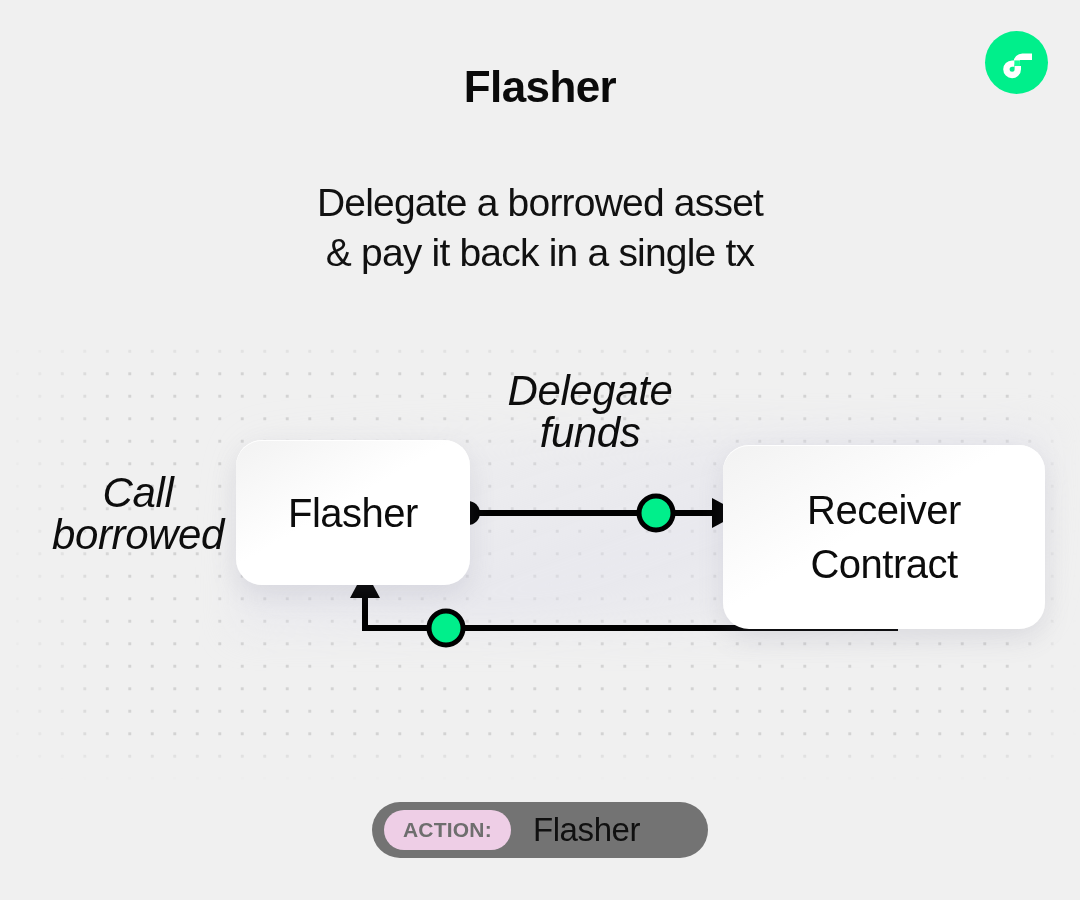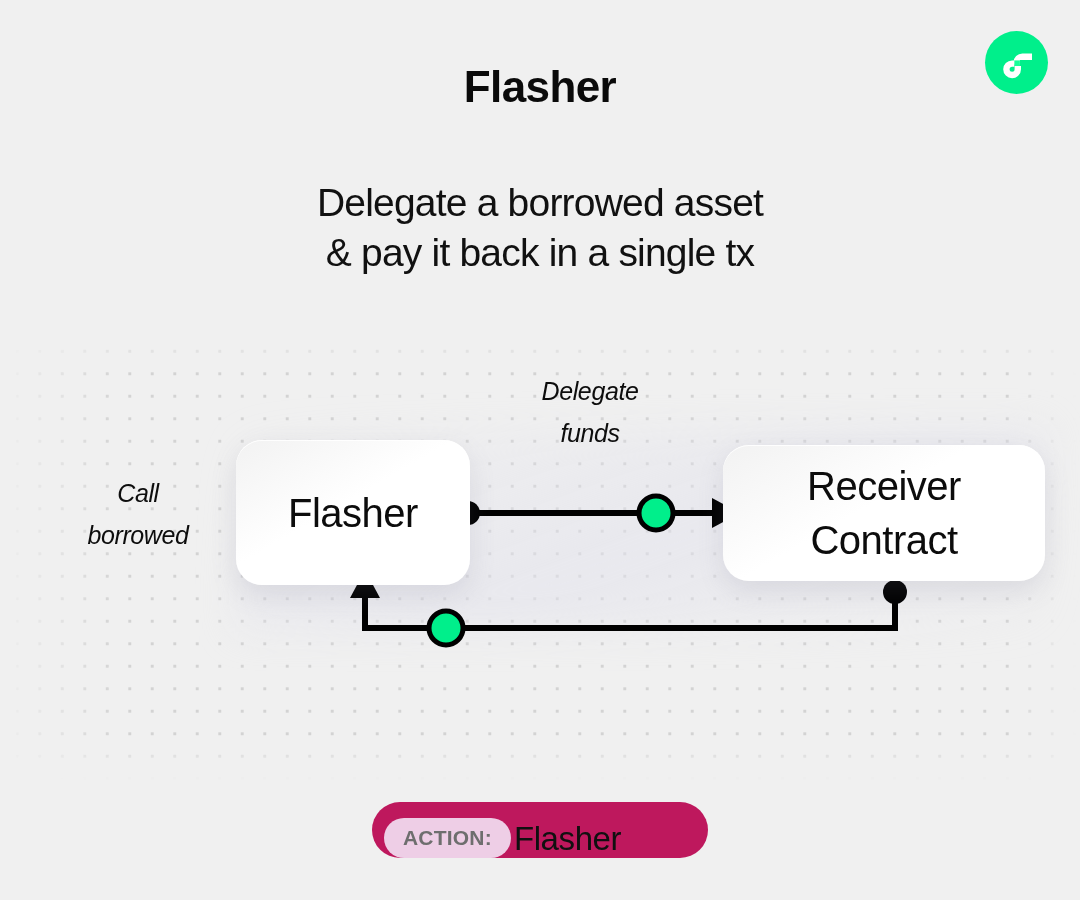--- a/index.html
+++ b/index.html
@@ -116,30 +116,30 @@
     width: 234px;
     height: 145px;
     font-size: 40px;
     line-height: 46px;
   }
 
   .node-receiver {
     left: 723px;
     top: 115px;
     width: 322px;
-    height: 136px;
+    height: 184px;
     font-size: 40px;
     line-height: 54px;
   }
 
   
   .edge-label {
     position: absolute;
     font-style: italic;
-    font-size: 25px;
+    font-size: 42px;
     line-height: 42px;
     color: #0d0d0d;
     text-align: center;
     letter-spacing: -0.4px;
     white-space: pre-line;
   }
 
   .label-call     { left: 38px;  top: 142px; width: 200px; }
   .label-delegate { left: 470px; top: 40px;  width: 240px; }
   .label-repay    { left: 470px; top: 302px; width: 270px; text-align: center; }
@@ -152,25 +152,25 @@
   }
 
   
   .action-badge {
     position: absolute;
     left: 372px;
     top: 802px;
     width: 336px;
     height: 56px;
     border-radius: 28px;
-    background: #be185d;
-    display: flex;
-    align-items: flex-end;
+    background: #737373;
+    display: flex;
+    align-items: center;
     padding-left: 12px;
-    gap: 3px;
+    gap: 22px;
   }
 
   .action-pill {
     height: 40px;
     border-radius: 20px;
     background: #eecee6;
     color: #6e6e6e;
     font-size: 21px;
     font-weight: bold;
     letter-spacing: 0.2px;

